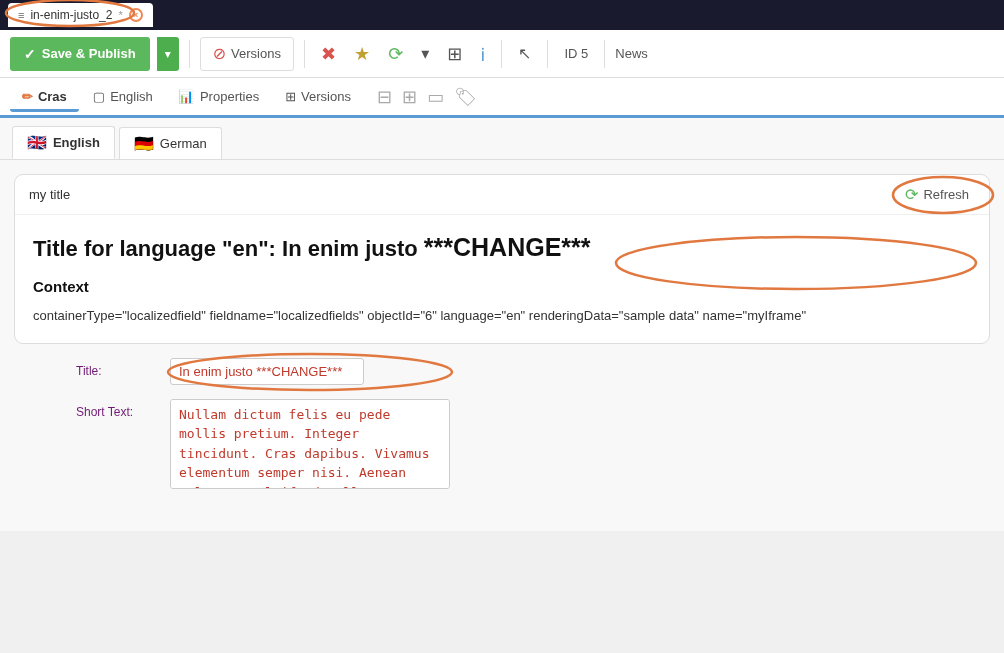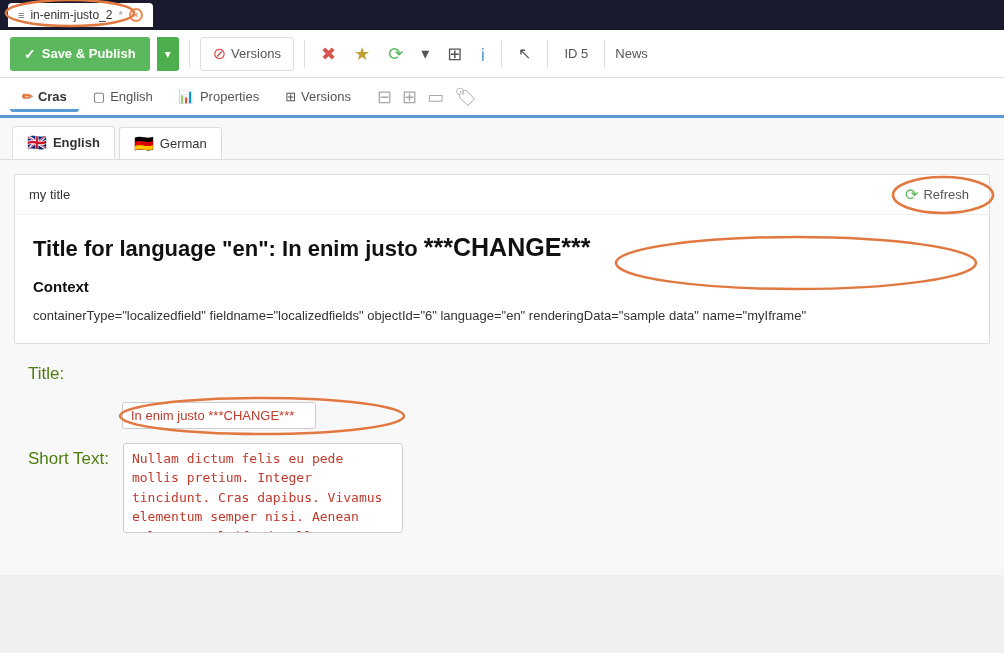--- a/index.html
+++ b/index.html
@@ -163,21 +163,21 @@
     .flag { font-size: 16px; }
 
     
     .main-content {
       background: #f8f8f8;
       padding: 14px;
     }
     .content-panel {
       background: #fff;
       border: 1px solid #ddd;
-      border-radius: 2px;
+      border-radius: 9px;
     }
     .panel-header {
       display: flex;
       justify-content: space-between;
       align-items: center;
       padding: 8px 14px;
       border-bottom: 1px solid #eee;
     }
     .panel-title { font-size: 13px; color: #333; }
     .refresh-btn {
@@ -218,23 +218,24 @@
       padding: 14px;
     }
     .form-row {
       display: flex;
       align-items: flex-start;
       margin-bottom: 14px;
       gap: 14px;
     }
     .form-label {
       min-width: 80px;
-      font-size: 17px;
-      color: #4d7c0f;
+      font-size: 12px;
+      color: #701a75;
       padding-top: 6px;
+      margin-left: 48px;
     }
     .form-input {
       flex: 1;
       max-width: 280px;
       border: 1px solid #ccc;
       border-radius: 3px;
       padding: 5px 8px;
       font-size: 13px;
       color: #c0392b;
     }
@@ -386,21 +387,21 @@
       <div class="panel-context-text">
         <span>containerType="localizedfield" fieldname="localizedfields" objectId="6" language="en" renderingData="sample data"
 name="myIframe"</span>
       </div>
     </div>
   </div>
 
   <div class="form-section">
     <div class="form-row">
       <span class="form-label">Title:</span>
-      <div style="position:relative;display:inline-block;margin-top:44px;">
+      <div style="position:relative;display:inline-block;">
         <input class="form-input" type="text" style="color: rgb(192, 57, 43);" value="In enim justo ***CHANGE***">
         
         <svg style="position:absolute;top:-8px;left:-8px;width:300px;height:44px;pointer-events:none;">
           <ellipse cx="148" cy="22" rx="142" ry="18" fill="none" stroke="#e07840" stroke-width="2.5"></ellipse>
         </svg>
       </div>
     </div>
     <div class="form-row">
       <span class="form-label">Short Text:</span>
       <textarea class="form-textarea" style="color: rgb(192, 57, 43);">Nullam dictum felis eu pede mollis pretium. Integer tincidunt. Cras dapibus. Vivamus elementum semper nisi. Aenean vulputate eleifend tellus. Aenean leo ligula, porttitor eu, consequat vitae, eleifend ac, enim.</textarea>

